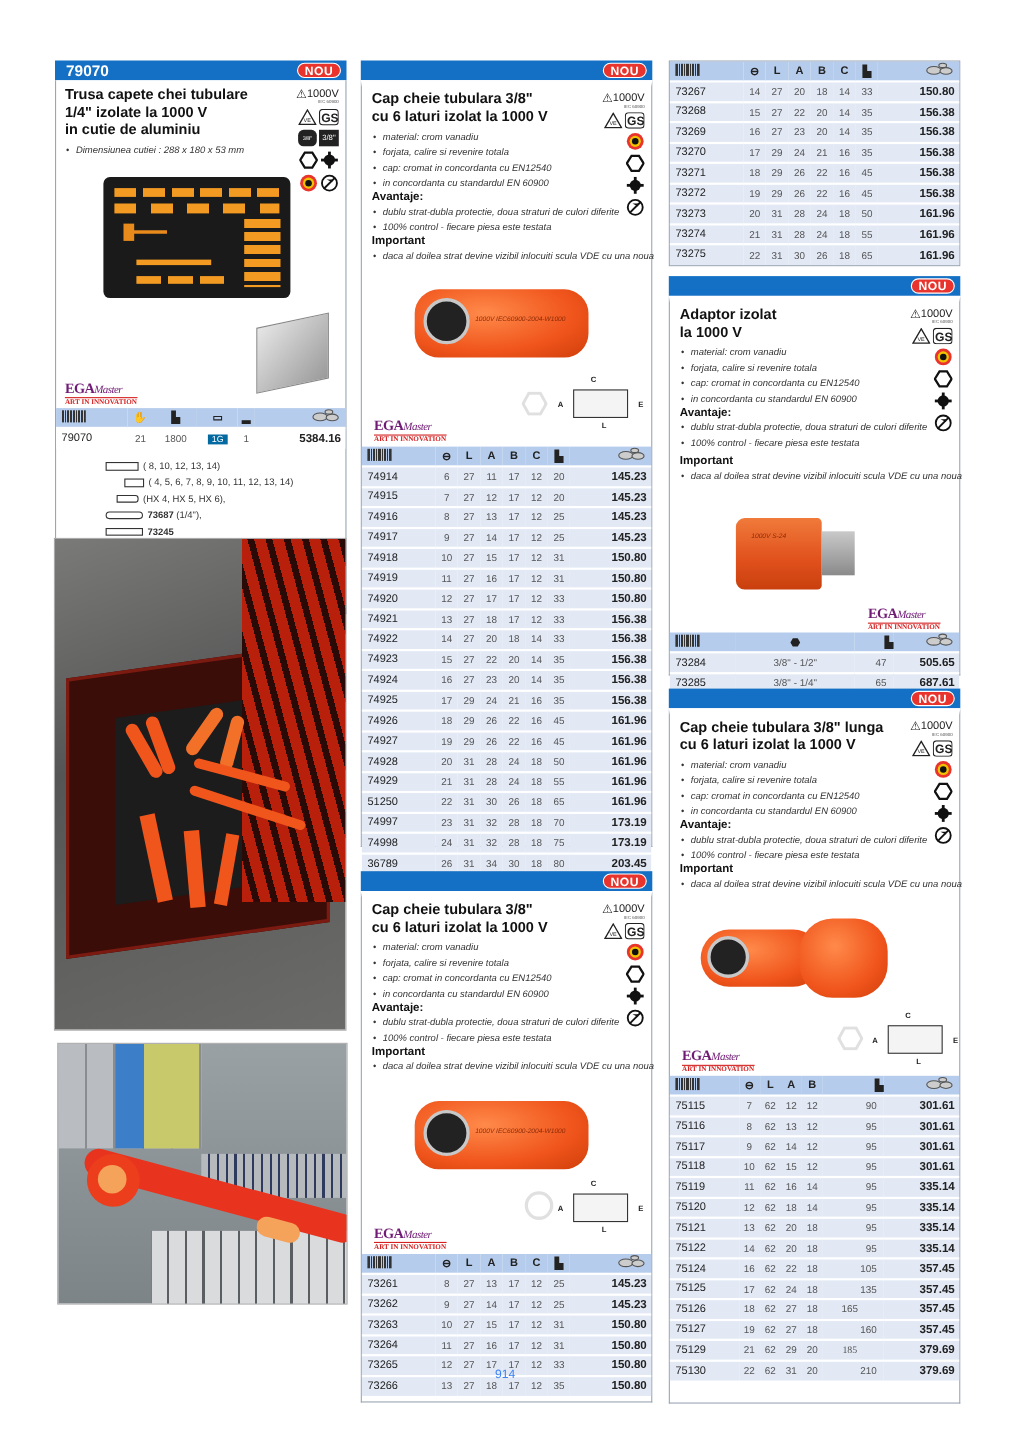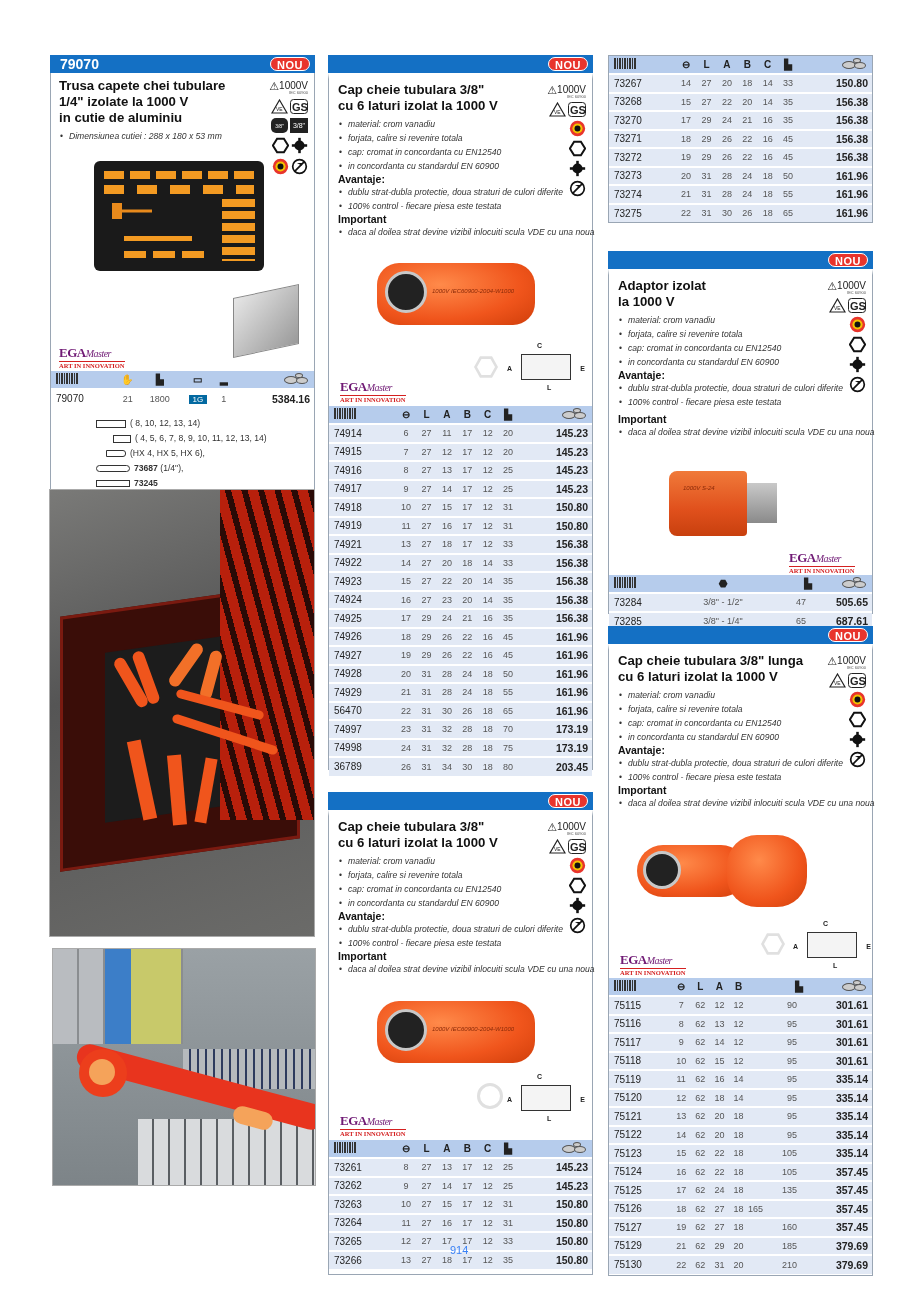--- a/index.html
+++ b/index.html
@@ -321,20 +321,30 @@
             <td class="code">74919</td>
             <td>11</td>
             <td>27</td>
             <td>16</td>
             <td>17</td>
             <td>12</td>
             <td>31</td>
             <td class="price">150.80</td>
           </tr>
           <tr>
+            <td class="code">74920</td>
+            <td>12</td>
+            <td>27</td>
+            <td>17</td>
+            <td>17</td>
+            <td>12</td>
+            <td>33</td>
+            <td class="price">150.80</td>
+          </tr>
+          <tr>
             <td class="code">74921</td>
             <td>13</td>
             <td>27</td>
             <td>18</td>
             <td>17</td>
             <td>12</td>
             <td>33</td>
             <td class="price">156.38</td>
           </tr>
           <tr>
@@ -411,21 +421,21 @@
             <td class="code">74929</td>
             <td>21</td>
             <td>31</td>
             <td>28</td>
             <td>24</td>
             <td>18</td>
             <td>55</td>
             <td class="price">161.96</td>
           </tr>
           <tr>
-            <td class="code">56470</td>
+            <td class="code">51250</td>
             <td>22</td>
             <td>31</td>
             <td>30</td>
             <td>26</td>
             <td>18</td>
             <td>65</td>
             <td class="price">161.96</td>
           </tr>
           <tr>
             <td class="code">74997</td>
@@ -641,20 +651,30 @@
           <td>18</td>
           <td>14</td>
           <td>33</td>
           <td class="price">150.80</td>
         </tr>
         <tr>
           <td class="code">73268</td>
           <td>15</td>
           <td>27</td>
           <td>22</td>
+          <td>20</td>
+          <td>14</td>
+          <td>35</td>
+          <td class="price">156.38</td>
+        </tr>
+        <tr>
+          <td class="code">73269</td>
+          <td>16</td>
+          <td>27</td>
+          <td>23</td>
           <td>20</td>
           <td>14</td>
           <td>35</td>
           <td class="price">156.38</td>
         </tr>
         <tr>
           <td class="code">73270</td>
           <td>17</td>
           <td>29</td>
           <td>24</td>
@@ -974,29 +994,20 @@
           <tr>
             <td class="code">75122</td>
             <td>14</td>
             <td>62</td>
             <td>20</td>
             <td>18</td>
             <td style="text-align: right; padding-right: 6px;">95</td>
             <td class="price">335.14</td>
           </tr>
           <tr>
-            <td class="code">75123</td>
-            <td>15</td>
-            <td>62</td>
-            <td>22</td>
-            <td>18</td>
-            <td style="text-align: right; padding-right: 6px;">105</td>
-            <td class="price">335.14</td>
-          </tr>
-          <tr>
             <td class="code">75124</td>
             <td>16</td>
             <td>62</td>
             <td>22</td>
             <td>18</td>
             <td style="text-align: right; padding-right: 6px;">105</td>
             <td class="price">357.45</td>
           </tr>
           <tr>
             <td class="code">75125</td>
@@ -1006,39 +1017,39 @@
             <td>18</td>
             <td style="text-align: right; padding-right: 6px;">135</td>
             <td class="price">357.45</td>
           </tr>
           <tr>
             <td class="code">75126</td>
             <td>18</td>
             <td>62</td>
             <td>27</td>
             <td>18</td>
-            <td style="text-align: left; padding-right: 6px;">165</td>
+            <td style="text-align: center; padding-right: 6px;">165</td>
             <td class="price">357.45</td>
           </tr>
           <tr>
             <td class="code">75127</td>
             <td>19</td>
             <td>62</td>
             <td>27</td>
             <td>18</td>
             <td style="text-align: right; padding-right: 6px;">160</td>
             <td class="price">357.45</td>
           </tr>
           <tr>
             <td class="code">75129</td>
             <td>21</td>
             <td>62</td>
             <td>29</td>
             <td>20</td>
-            <td style="text-align: right; padding-right: 6px;">185</td>
+            <td style="text-align: center; padding-right: 6px; font-family: Liberation Serif, serif;">185</td>
             <td class="price">379.69</td>
           </tr>
           <tr>
             <td class="code">75130</td>
             <td>22</td>
             <td>62</td>
             <td>31</td>
             <td>20</td>
             <td style="text-align: right; padding-right: 6px;">210</td>
             <td class="price">379.69</td>

